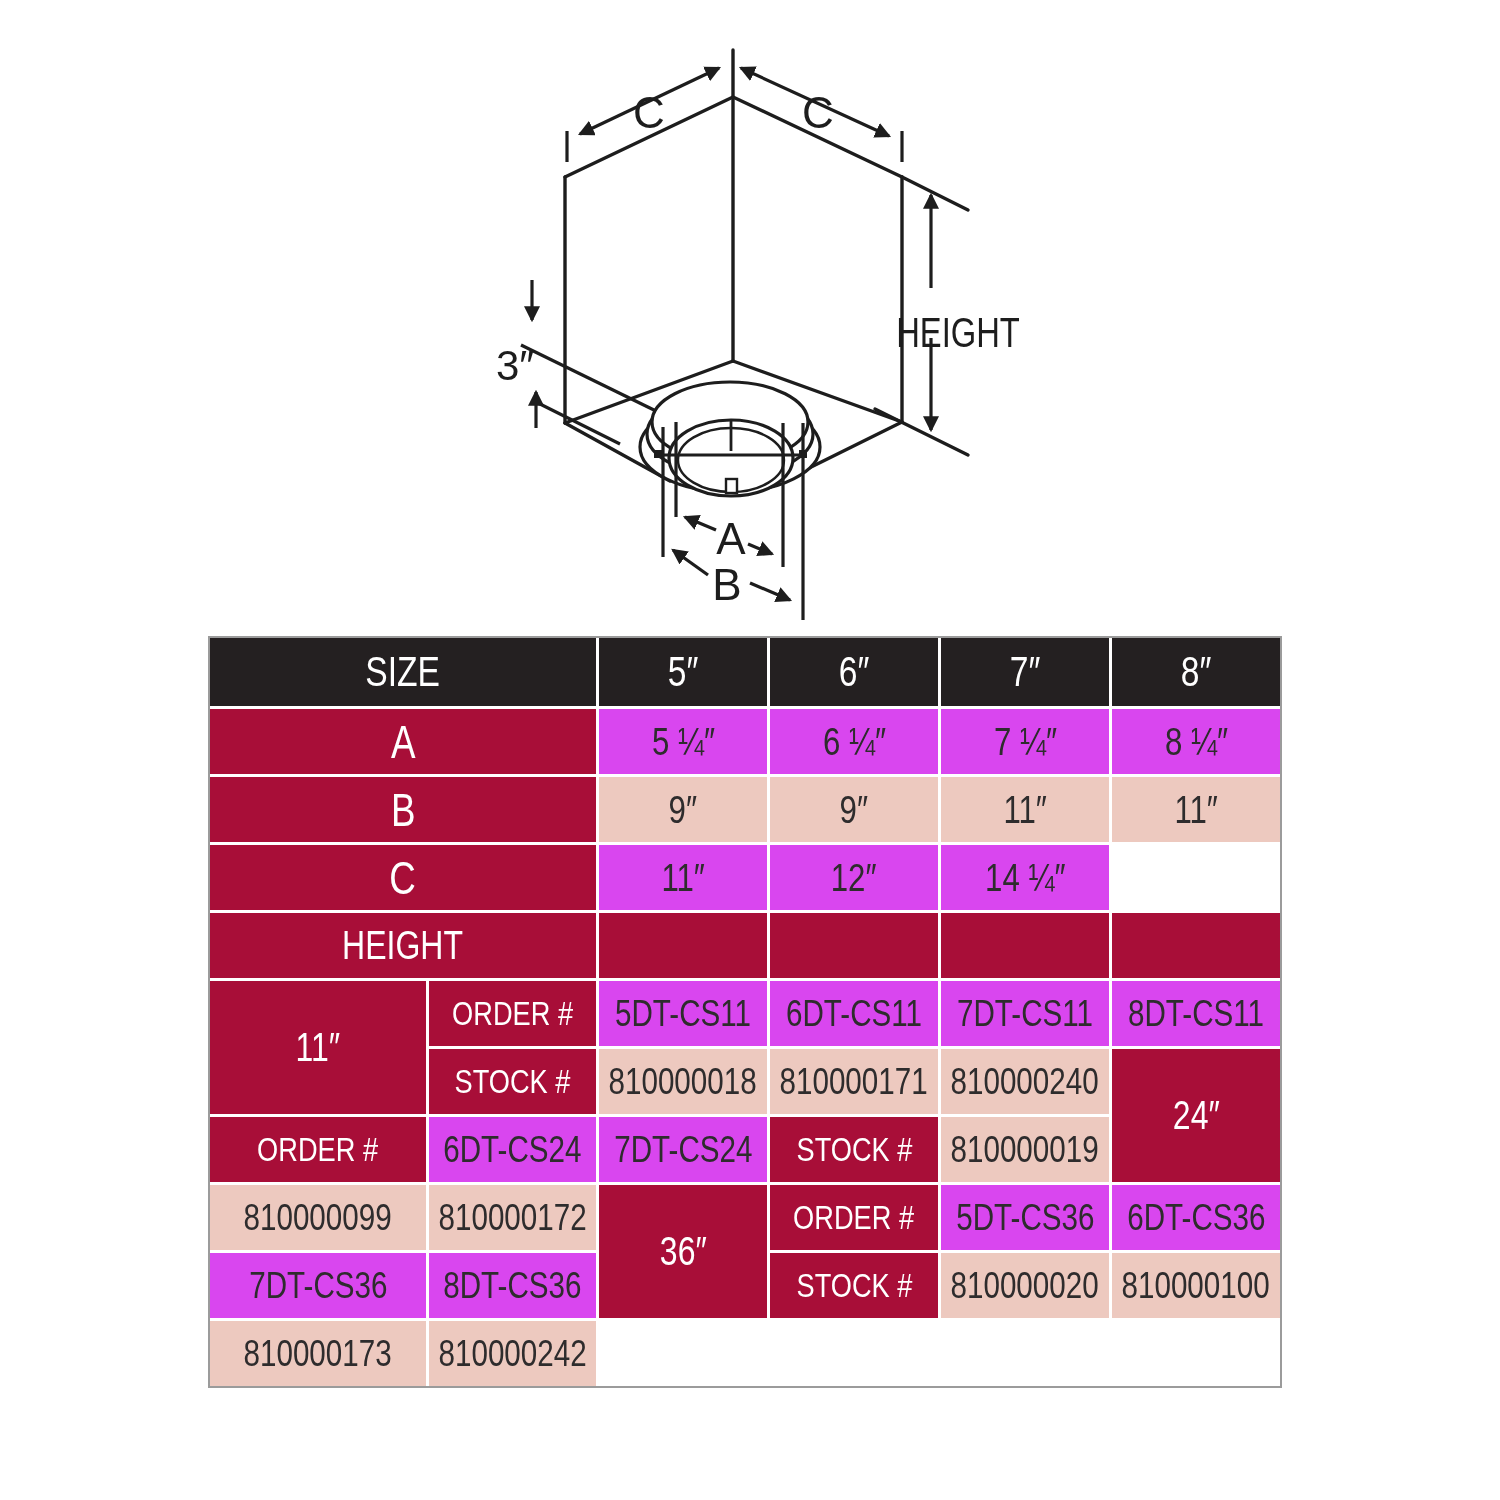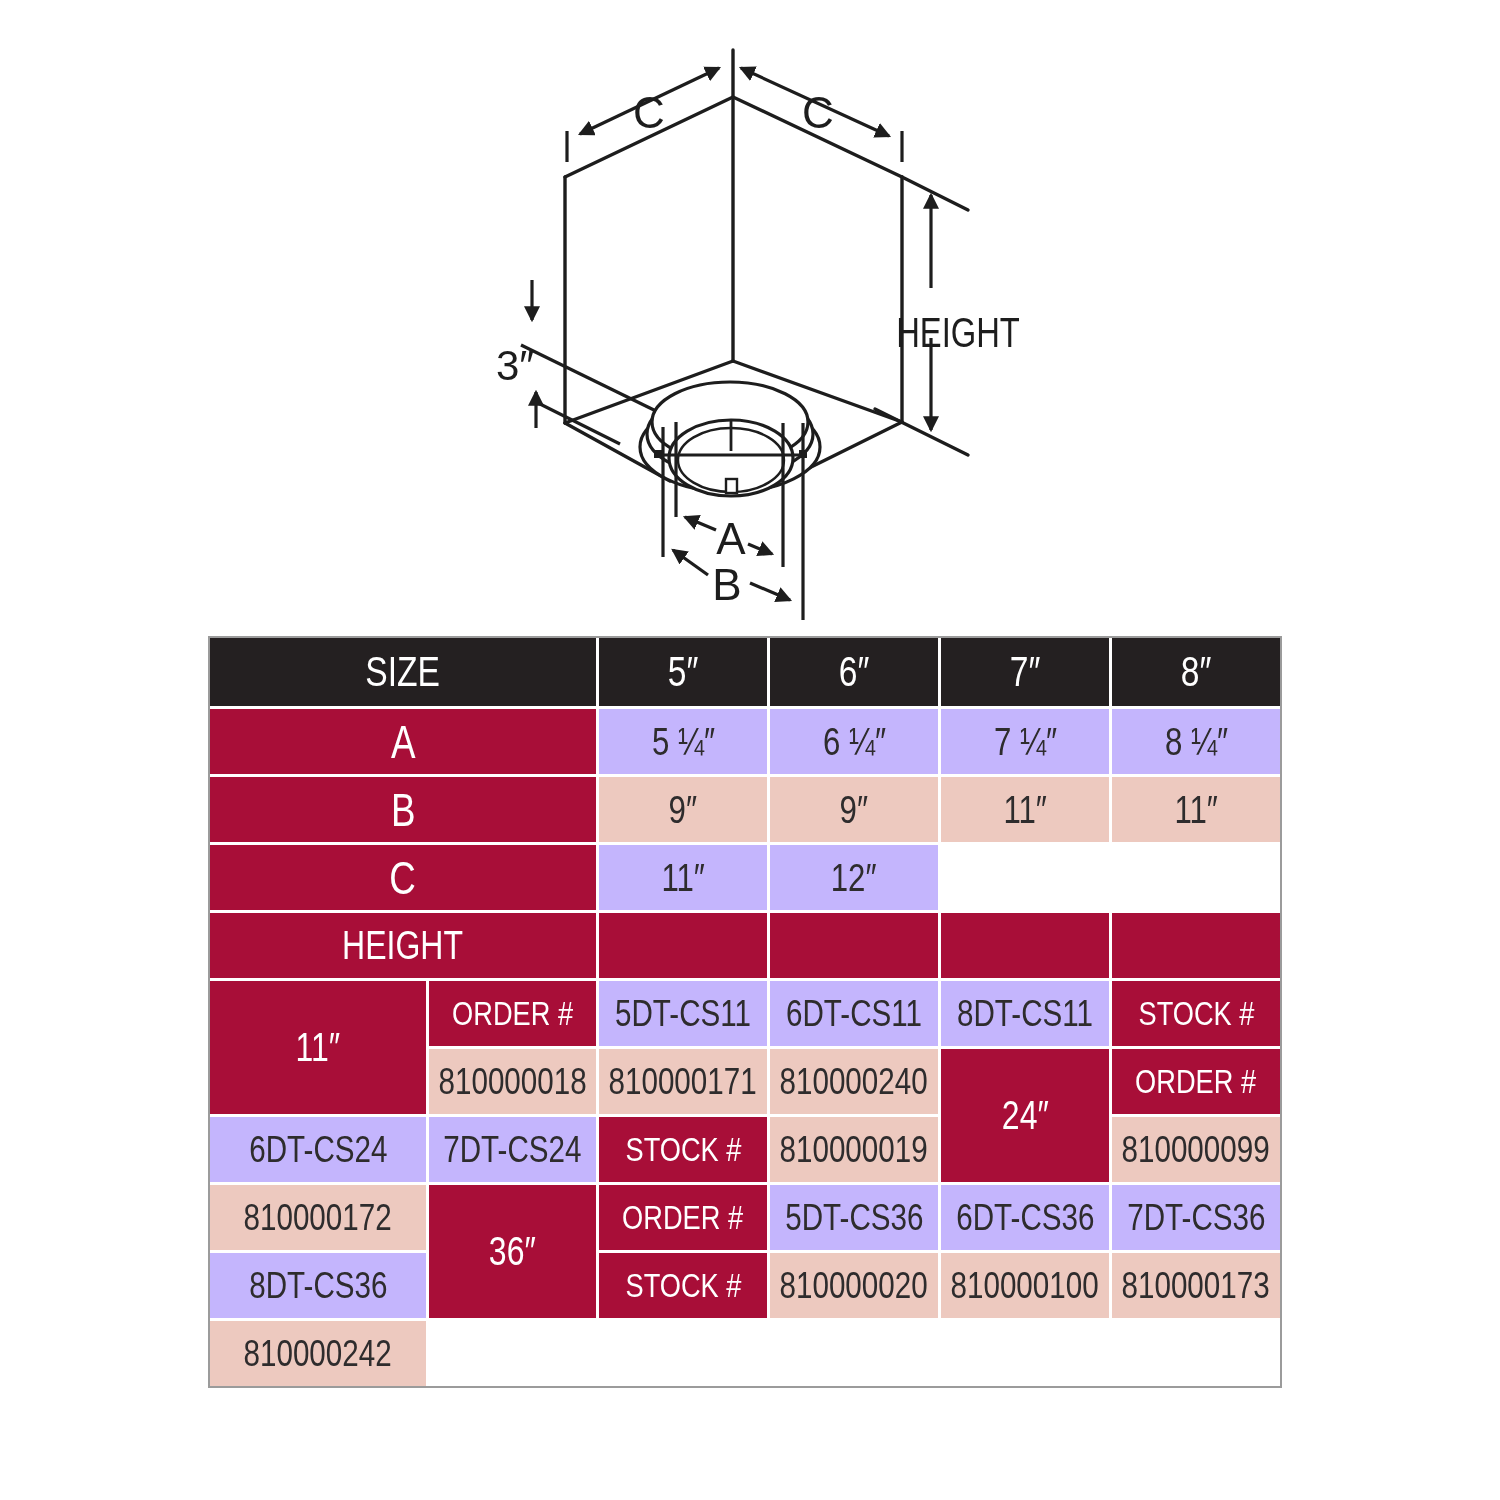--- a/index.html
+++ b/index.html
@@ -18,21 +18,21 @@
     grid-template-columns:216px 167px 168px 168px 168px 168px;
     grid-template-rows:68px repeat(10,65px);
     gap:3px;
     background:#ffffff;
     border:2px solid #9b9b9b;
   }
   .cell{display:flex;align-items:center;justify-content:center;overflow:hidden;}
   .dark{background:#242021;color:#ffffff;}
   .red{background:#A80E38;color:#ffffff;}
   .pink{background:#EDC9BF;color:#2e2c2d;}
-  .white{background:#c4b5fd;color:#2e2c2d;}
+  .white{background:#d946ef;color:#2e2c2d;}
   .span2c{grid-column:1 / 3;}
   .rowspan2{grid-row:span 2;}
   .txt{display:inline-block;transform:scaleX(0.8);white-space:nowrap;letter-spacing:0px;}
   .f-head{font-size:42px;}
   .f-label{font-size:46px;}
   .f-dim{font-size:39px;}
   .f-hgt{font-size:40px;}
   .f-sub{font-size:34px;}
   .f-val{font-size:37px;}
 </style>
@@ -166,20 +166,23 @@
 
   <div class="cell red span2c">
       <span class="txt f-label">C</span>
     </div>
   <div class="cell white">
       <span class="txt f-dim">11″</span>
     </div>
   <div class="cell white">
       <span class="txt f-dim">12″</span>
     </div>
+  <div class="cell white">
+      <span class="txt f-dim">14 ¼″</span>
+    </div>
 
   <div class="cell red span2c">
       <span class="txt f-hgt">HEIGHT</span>
     </div>
   <div class="cell red"></div>
   <div class="cell red"></div>
   <div class="cell red"></div>
   <div class="cell red"></div>
 
   <div class="cell red rowspan2">
@@ -188,20 +191,23 @@
   <div class="cell red">
       <span class="txt f-sub">ORDER #</span>
     </div>
   <div class="cell white">
       <span class="txt f-val">5DT-CS11</span>
     </div>
   <div class="cell white">
       <span class="txt f-val">6DT-CS11</span>
     </div>
   <div class="cell white">
+      <span class="txt f-val">7DT-CS11</span>
+    </div>
+  <div class="cell white">
       <span class="txt f-val">8DT-CS11</span>
     </div>
   <div class="cell red">
       <span class="txt f-sub">STOCK #</span>
     </div>
   <div class="cell pink">
       <span class="txt f-val">810000018</span>
     </div>
   <div class="cell pink">
       <span class="txt f-val">810000171</span>

